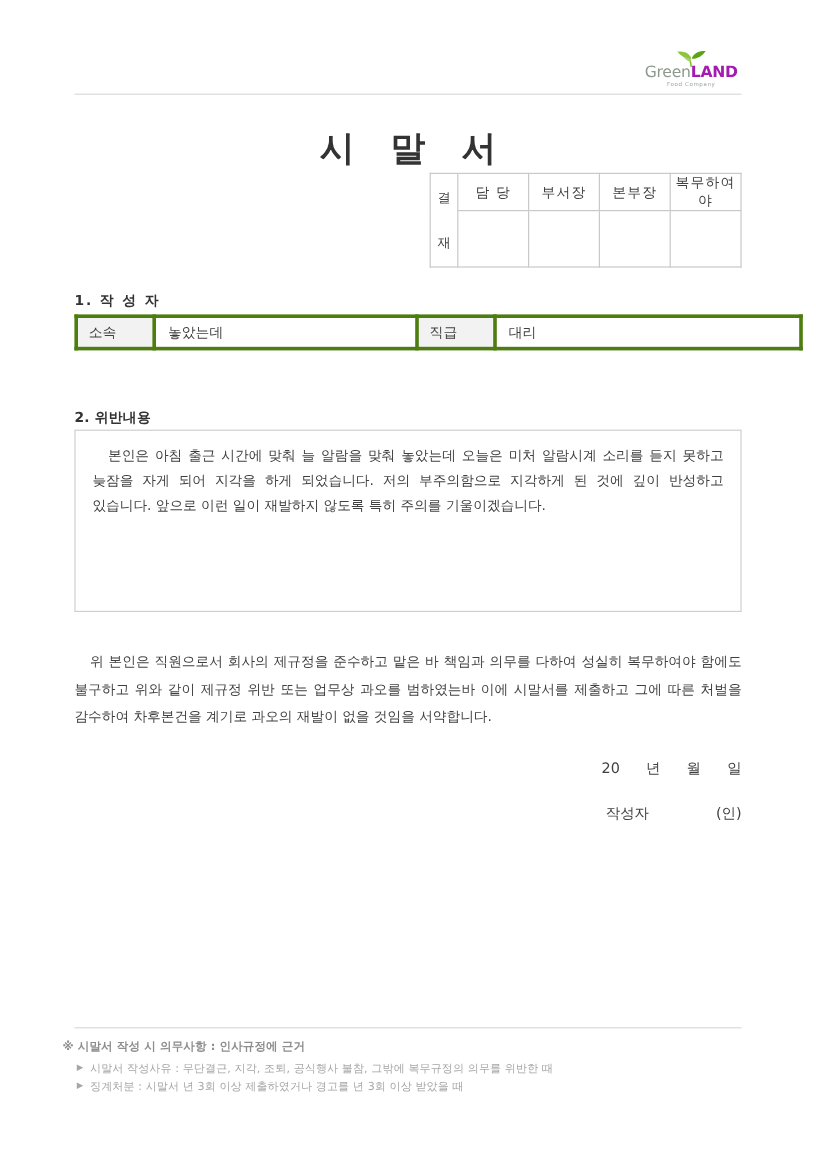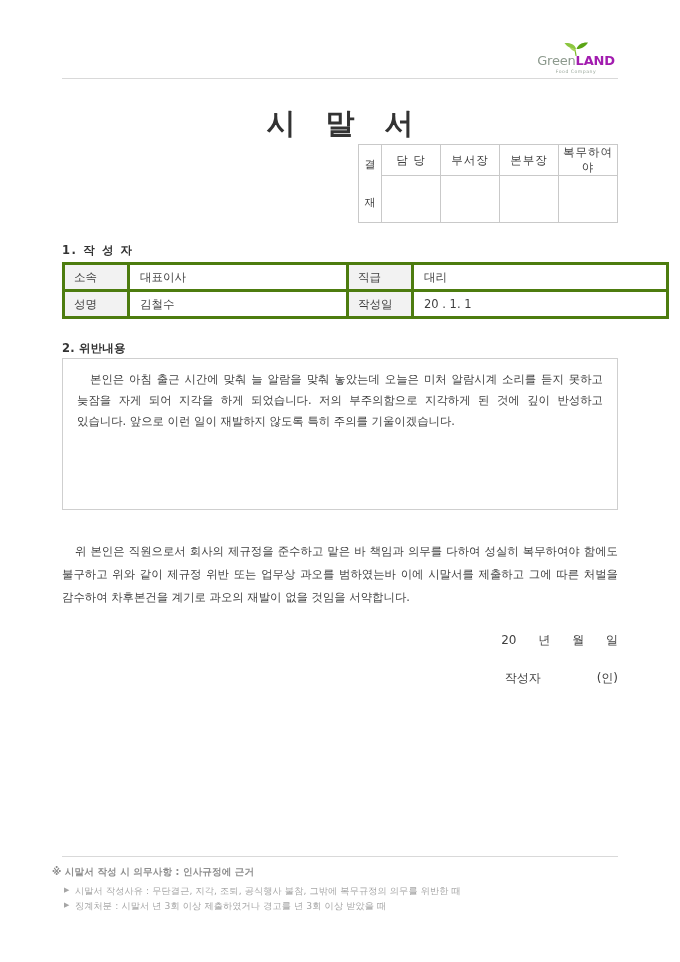--- a/index.html
+++ b/index.html
@@ -304,29 +304,23 @@
     </tr>
   </tbody>
     </table>
 
   <div class="sec-title s1">1. 작 성 자</div>
 
   <table class="writer">
     <tbody>
         <tr>
       <td class="lab"><span>소속</span></td>
-      <td class="val-wide">대표이사</td>
+      <td class="val-wide">놓았는데</td>
       <td class="lab"><span>직급</span></td>
       <td class="val-last">대리</td>
-    </tr>
-    <tr>
-      <td class="lab"><span>성명</span></td>
-      <td class="val-wide">김철수</td>
-      <td class="lab"><span>작성일</span></td>
-      <td class="val-last">20  . 1. 1</td>
     </tr>
   </tbody>
     </table>
 
   <div class="sec-title s2">2. 위반내용</div>
 
   <div class="violation-box">
     <div class="violation-text">본인은 아침 출근 시간에 맞춰 늘 알람을 맞춰 놓았는데 오늘은 미처 알람시계 소리를 듣지 못하고 늦잠을 자게 되어 지각을 하게 되었습니다. 저의 부주의함으로 지각하게 된 것에 깊이 반성하고 있습니다. 앞으로 이런 일이 재발하지 않도록 특히 주의를 기울이겠습니다.</div>
   </div>
 

